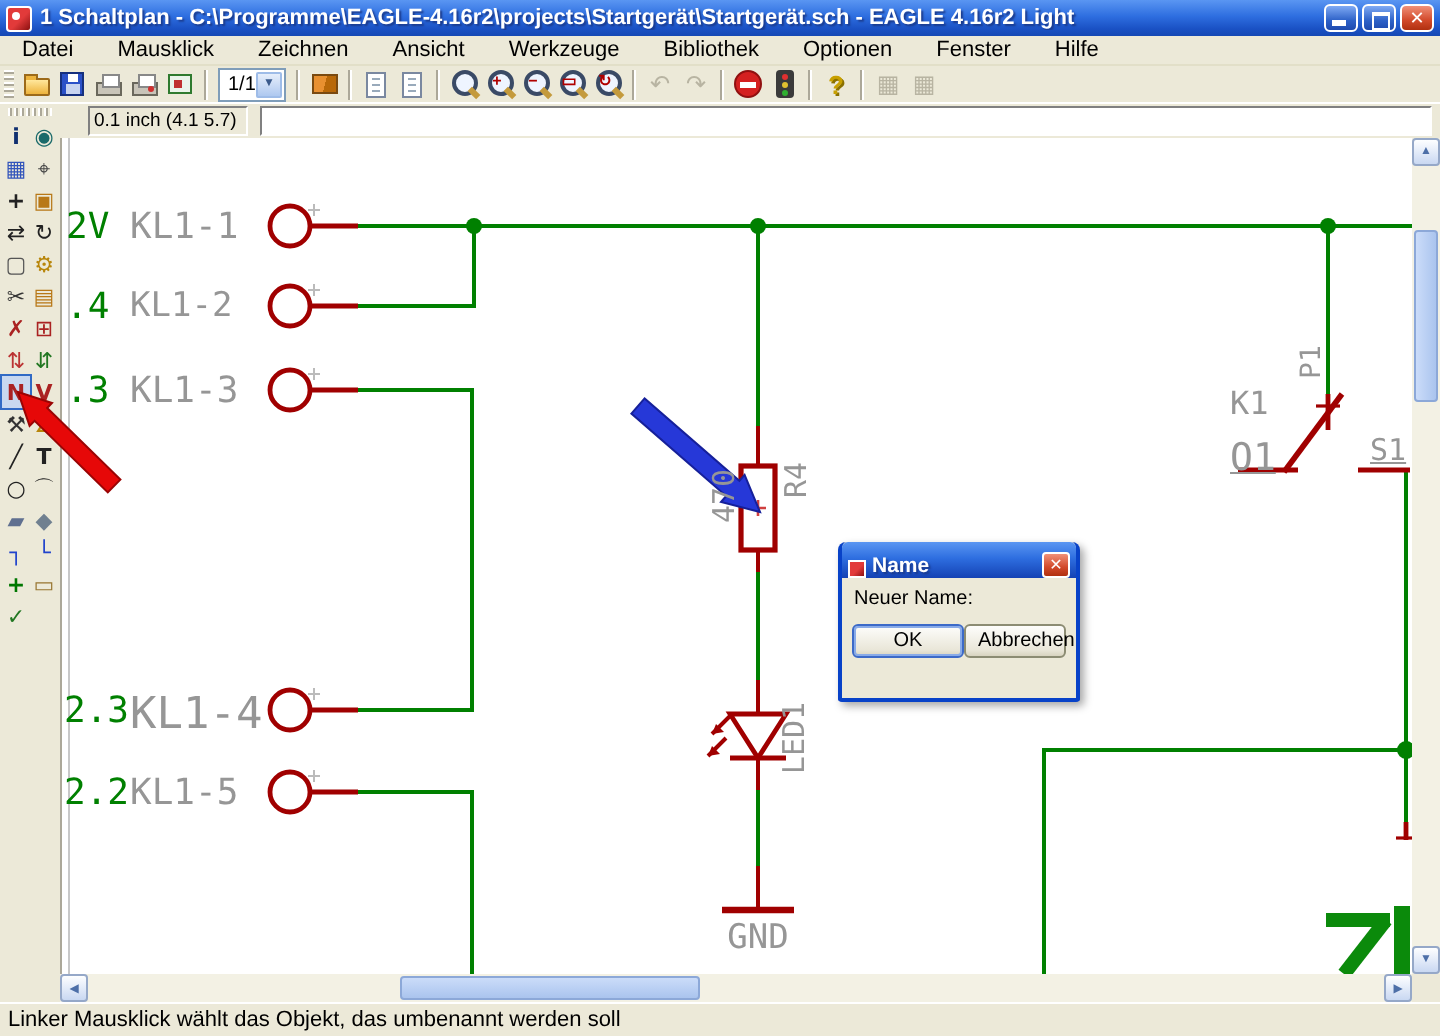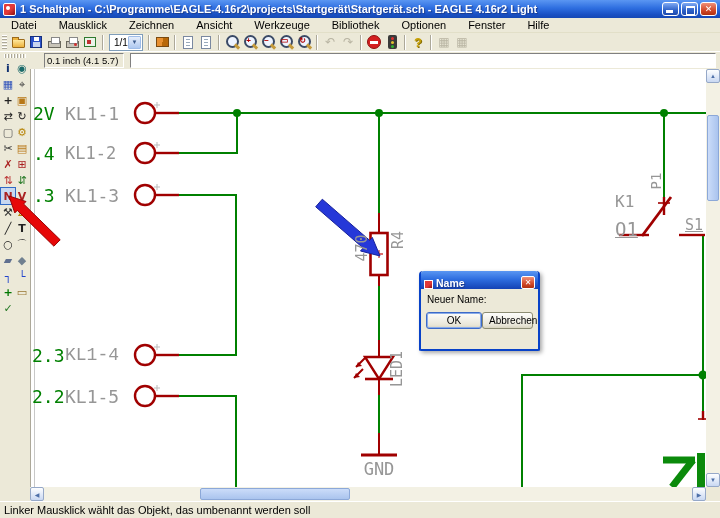--- a/index.html
+++ b/index.html
@@ -381,21 +381,21 @@
 
           <div class="sch-label green-label" style="left:2px;top:34px;font-size:18px;">2V</div>
           <div class="sch-label green-label" style="left:2px;top:74px;font-size:18px;">.4</div>
           <div class="sch-label green-label" style="left:2px;top:116px;font-size:18px;">.3</div>
           <div class="sch-label green-label" style="left:1px;top:276px;font-size:18px;">2.3</div>
           <div class="sch-label green-label" style="left:1px;top:317px;font-size:18px;">2.2</div>
 
           <div class="sch-label" style="left:34px;top:34px;font-size:18px;">KL1-1</div>
           <div class="sch-label" style="left:34px;top:74px;font-size:17px;">KL1-2</div>
           <div class="sch-label" style="left:34px;top:116px;font-size:18px;">KL1-3</div>
-          <div class="sch-label" style="left:34px;top:276px;font-size:18px;font-family:Liberation Mono, monospace;">KL1-4</div>
+          <div class="sch-label" style="left:34px;top:276px;font-size:22px;">KL1-4</div>
           <div class="sch-label" style="left:34px;top:317px;font-size:18px;">KL1-5</div>
 
           <div class="sch-label vlabel" style="left:352px;top:162px;width:30px;font-size:15px;">R4</div>
           <div class="sch-label vlabel" style="left:316px;top:170px;width:30px;font-size:15px;">470</div>
           <div class="sch-label vlabel" style="left:346px;top:291px;width:40px;font-size:15px;">LED1</div>
           <div class="sch-label" style="left:327px;top:390px;width:42px;text-align:center;font-size:17px;">GND</div>
 
           <div class="sch-label" style="left:584px;top:123px;font-size:16px;">K1</div>
           <div class="sch-label" style="left:584px;top:149px;font-size:19px;text-decoration:underline;">O1</div>
           <div class="sch-label vlabel" style="left:611px;top:104px;width:28px;font-size:14px;">P1</div>

